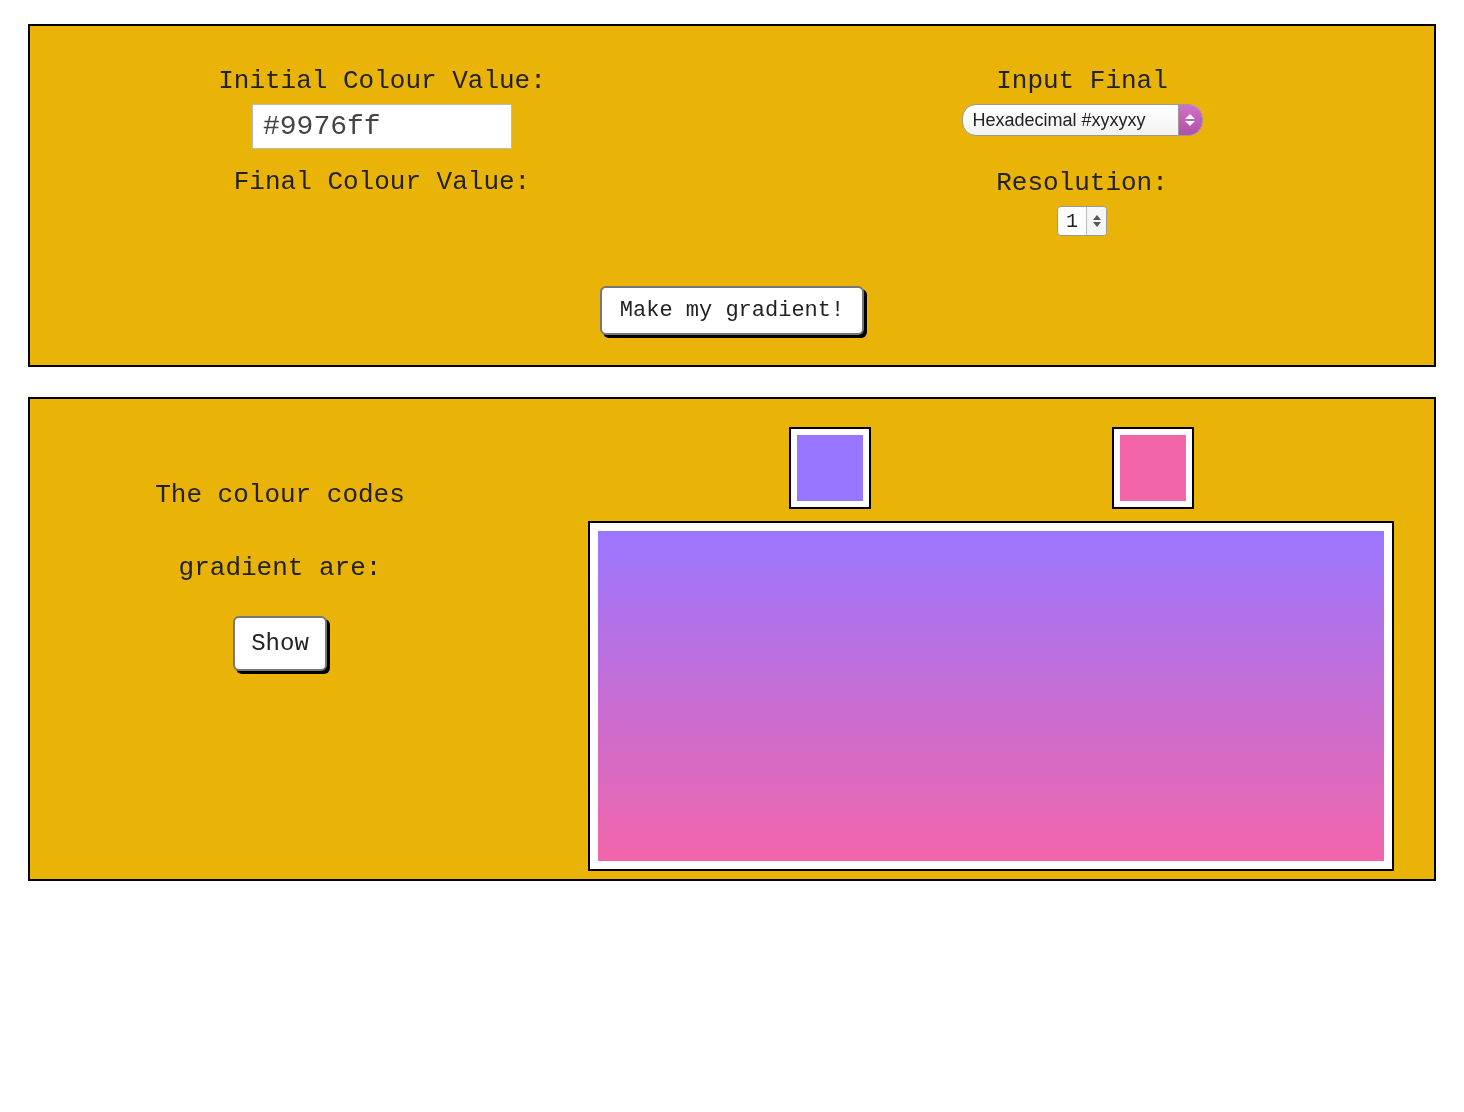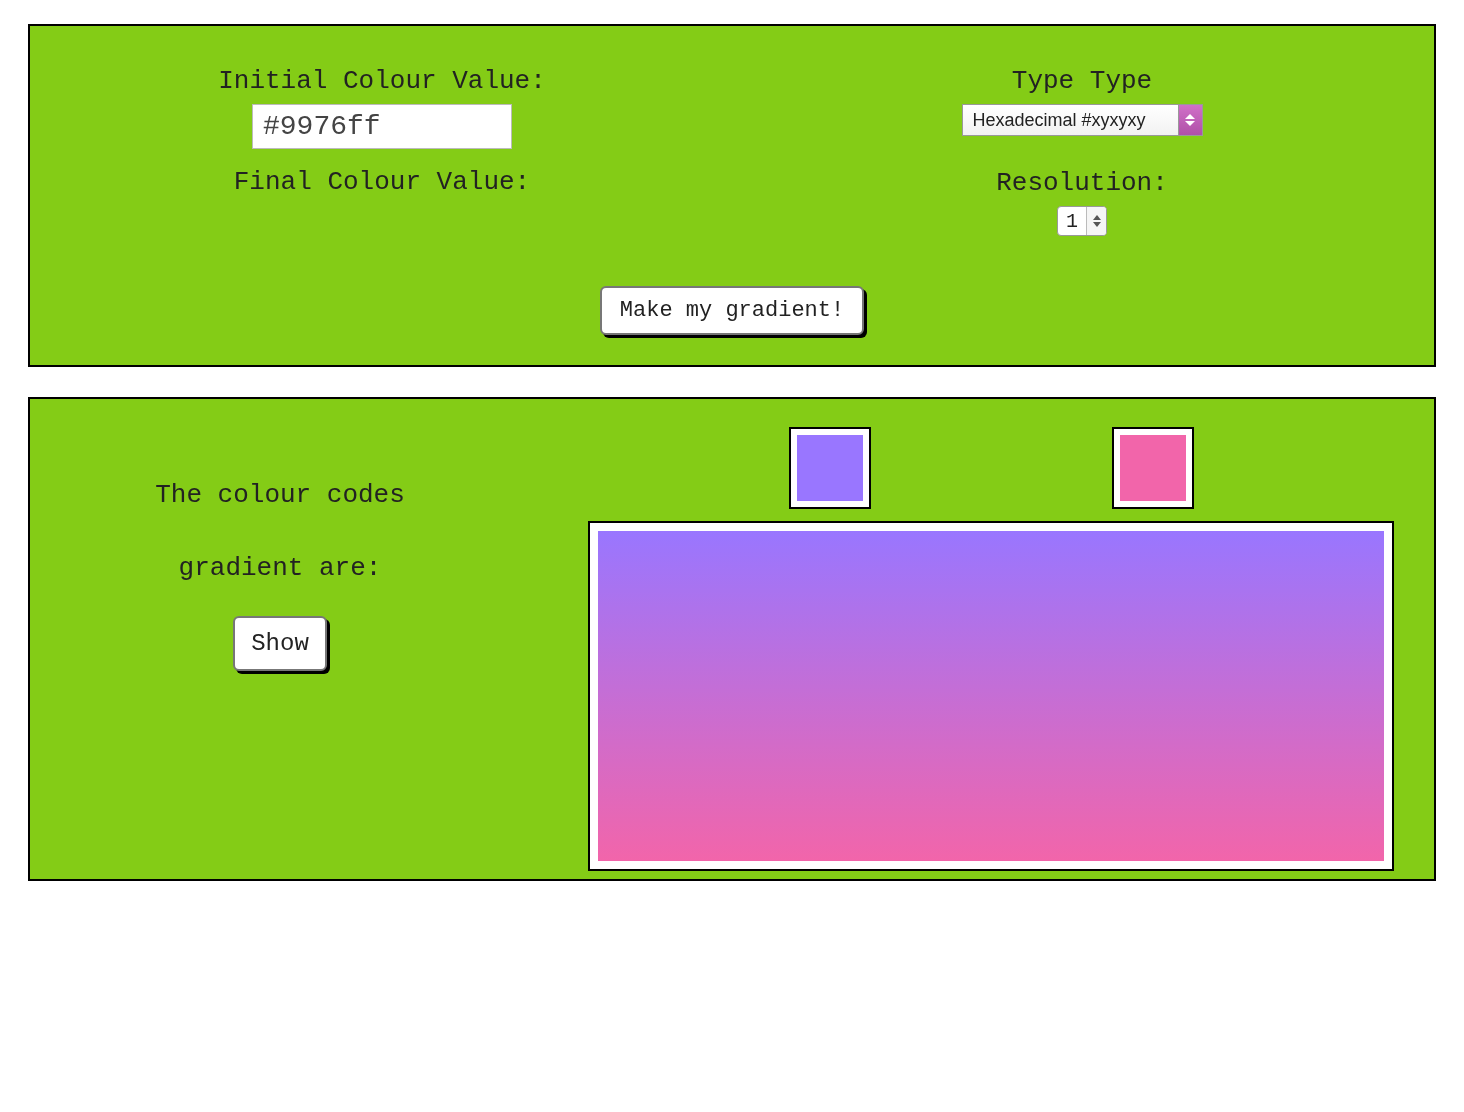--- a/index.html
+++ b/index.html
@@ -8,21 +8,21 @@
       padding: 0;
     }
     body {
       font-family: "Courier New", Courier, monospace;
       background: #ffffff;
       padding: 24px 28px;
       width: 1464px;
     }
     .panel {
       border: 2px solid #000;
-      background: #84cc16;
+      background: #eab308;
       padding: 40px 40px 30px 40px;
       margin-bottom: 30px;
     }
     .form-row {
       display: flex;
       justify-content: center;
       gap: 300px;
       margin-bottom: 10px;
     }
     .col {
@@ -45,21 +45,21 @@
       padding: 6px 10px;
       width: 260px;
       border: 1px solid #bbb;
       background: #fff;
     }
     .select-wrapper {
       position: relative;
       display: inline-flex;
       align-items: stretch;
       border: 1px solid #999;
-      border-radius: 0;
+      border-radius: 14px;
       background: linear-gradient(#ffffff, #f2f2f2);
       overflow: hidden;
       height: 32px;
     }
     .select-wrapper .select-text {
       font-family: Arial, Helvetica, sans-serif;
       font-size: 18px;
       color: #222;
       padding: 4px 14px 4px 10px;
       display: flex;
@@ -204,21 +204,21 @@
 <body>
 
 <div class="panel">
   <div class="form-row">
     <div class="col">
       <div class="label">Initial Colour Value:</div>
       <input class="text-input" type="text" value="#9976ff" style="">
       <div class="label" style="margin-top:18px">Final Colour Value:</div>
     </div>
     <div class="col">
-      <div class="label">Type Type</div>
+      <div class="label">Input Final</div>
       <div class="select-wrapper">
         <div class="select-text">Hexadecimal #xyxyxy</div>
         <div class="select-btn">
           <div class="arrow-up"></div>
           <div class="arrow-down"></div>
         </div>
       </div>
       <div class="label" style="margin-top:32px">Resolution:</div>
       <div class="number-input-wrap">
         <div class="num-val">1</div>

